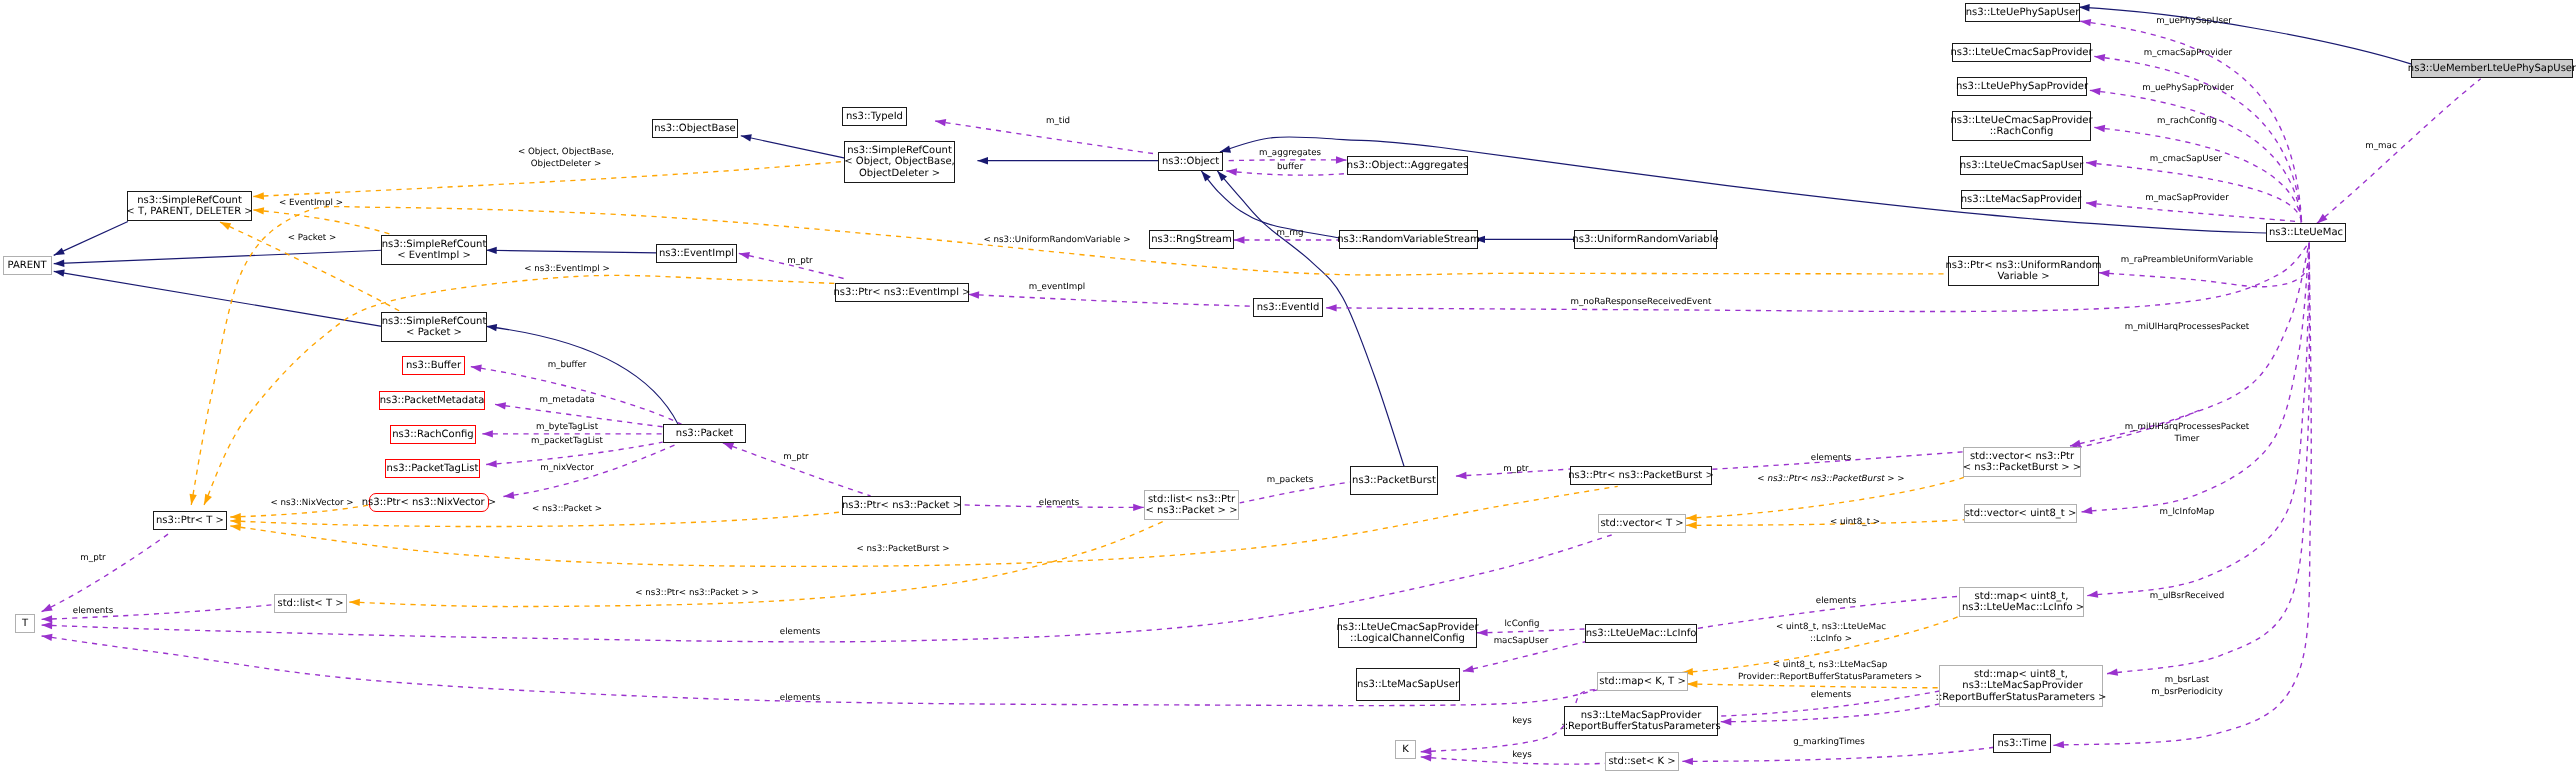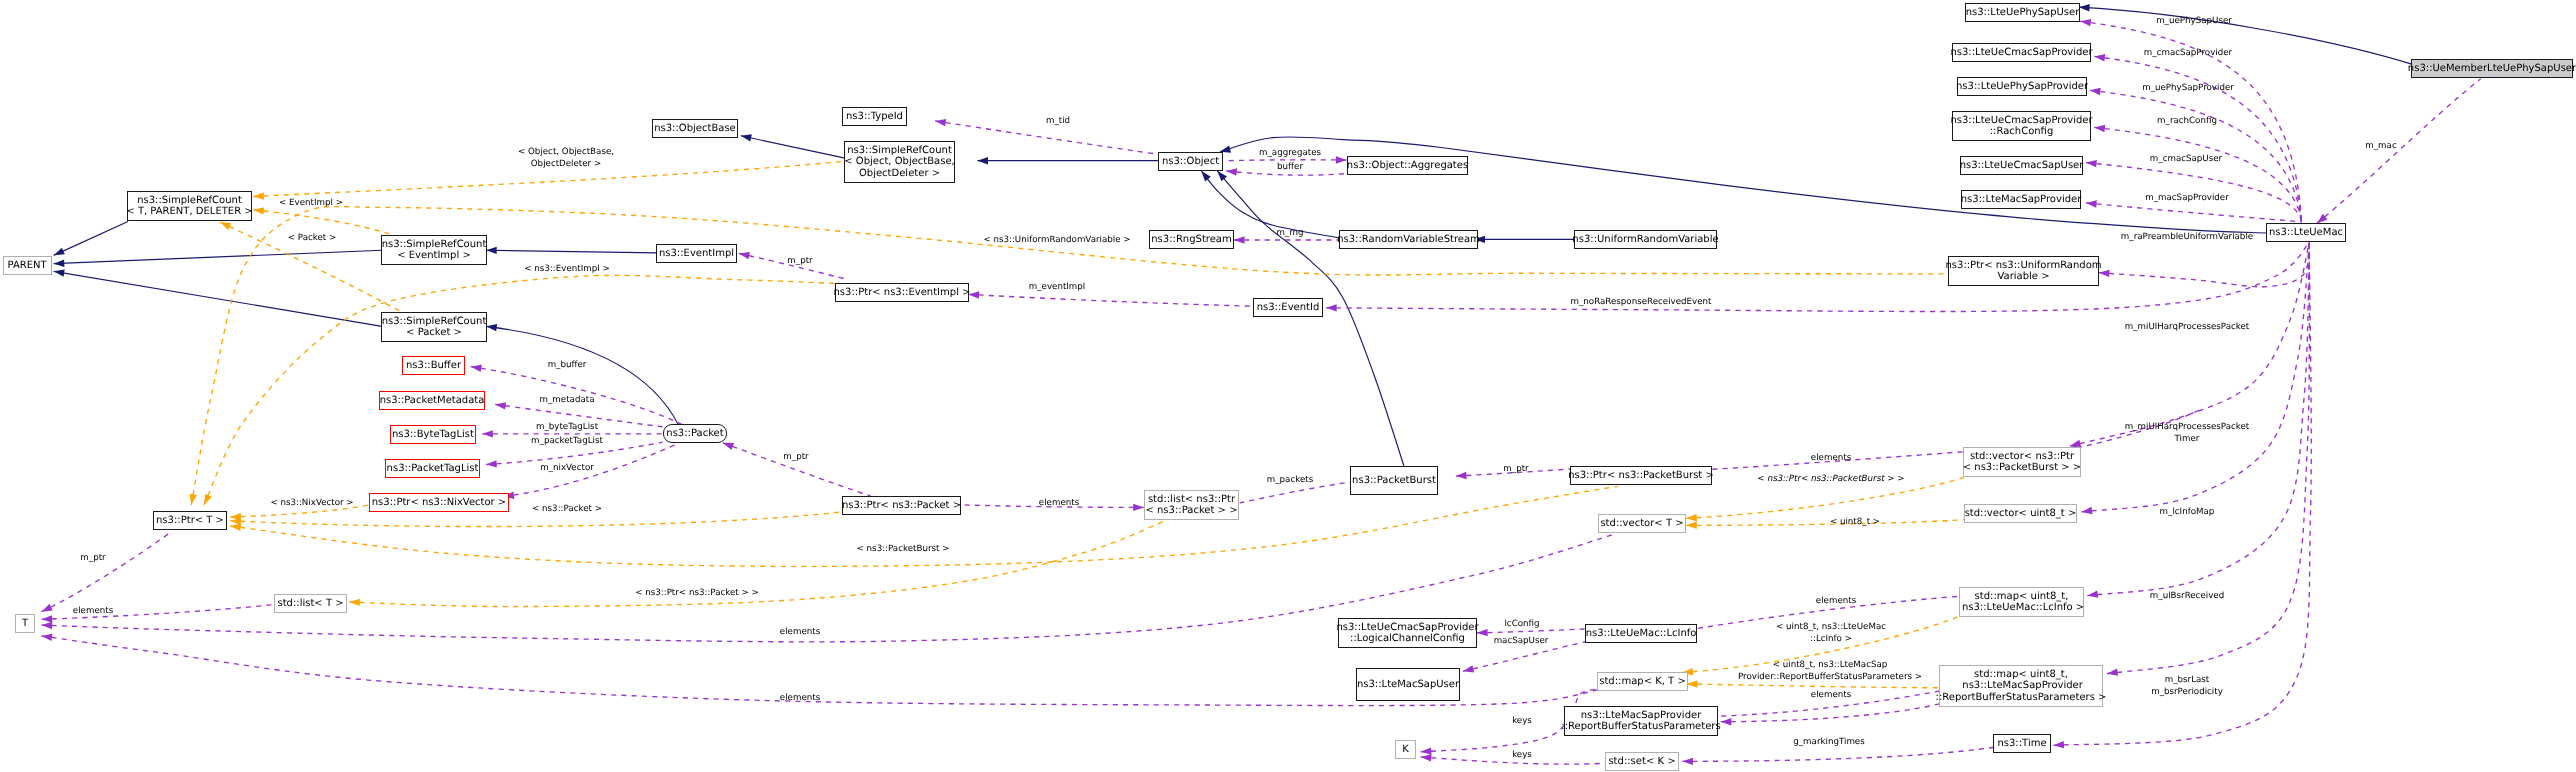--- a/index.html
+++ b/index.html
@@ -159,32 +159,32 @@
       <path d="M2630.0,1051.0 L2646.1,1044.1 L2646.8,1055.7 Z" fill="#ffa500" stroke="none"></path>
       <path d="M2637,1069 C2800,1072 2950,1075 3032,1075" fill="none" stroke="#ffa500" stroke-width="2.1" stroke-dasharray="8,8"></path>
       <path d="M2637.0,1069.0 L2653.6,1063.5 L2653.4,1075.1 Z" fill="#ffa500" stroke="none"></path>
     </svg>
 <div class="node cls" style="left: 127px; top: 191px; width: 125px; height: 30px;"><span>ns3::SimpleRefCount</span><span>&lt; T, PARENT, DELETER &gt;</span></div>
     <div class="node grey" style="left: 2.6px; top: 256px; width: 49px; height: 18.6px;"><span>PARENT</span></div>
     <div class="node cls" style="left: 381px; top: 235px; width: 106px; height: 30px;"><span>ns3::SimpleRefCount</span><span>&lt; EventImpl &gt;</span></div>
     <div class="node cls" style="left: 381px; top: 312px; width: 106px; height: 30px;"><span>ns3::SimpleRefCount</span><span>&lt; Packet &gt;</span></div>
     <div class="node red" style="left: 402px; top: 356px; width: 63px; height: 18.6px;"><span>ns3::Buffer</span></div>
     <div class="node red" style="left: 379px; top: 391px; width: 106px; height: 18.6px;"><span>ns3::PacketMetadata</span></div>
-    <div class="node red" style="left: 390px; top: 425px; width: 86px; height: 18.6px;"><span>ns3::ByteTagList</span></div>
+    <div class="node red" style="left: 390px; top: 425px; width: 86px; height: 18.6px;"><span>ns3::RachConfig</span></div>
     <div class="node red" style="left: 385px; top: 459px; width: 95px; height: 18.6px;"><span>ns3::PacketTagList</span></div>
-    <div class="node red" style="left: 369px; top: 493px; width: 140px; height: 18.6px;"><span>ns3::Ptr&lt; ns3::NixVector &gt;</span></div>
+    <div class="node red" style="left: 369px; top: 493px; width: 120px; height: 18.6px; border-radius: 7px;"><span>ns3::Ptr&lt; ns3::NixVector &gt;</span></div>
     <div class="node cls" style="left: 153px; top: 511px; width: 74px; height: 18.6px;"><span>ns3::Ptr&lt; T &gt;</span></div>
     <div class="node grey" style="left: 274px; top: 594px; width: 73px; height: 18.6px;"><span>std::list&lt; T &gt;</span></div>
     <div class="node grey" style="left: 14.7px; top: 614px; width: 20.5px; height: 18.6px;"><span>T</span></div>
     <div class="node cls" style="left: 652px; top: 119px; width: 86px; height: 18.6px;"><span>ns3::ObjectBase</span></div>
     <div class="node cls" style="left: 842px; top: 107px; width: 65px; height: 18.6px;"><span>ns3::TypeId</span></div>
     <div class="node cls" style="left: 844px; top: 141px; width: 111px; height: 42px;"><span>ns3::SimpleRefCount</span><span>&lt; Object, ObjectBase,</span><span>ObjectDeleter &gt;</span></div>
     <div class="node cls" style="left: 656px; top: 244px; width: 81px; height: 18.6px;"><span>ns3::EventImpl</span></div>
     <div class="node cls" style="left: 835px; top: 283px; width: 134px; height: 18.6px;"><span>ns3::Ptr&lt; ns3::EventImpl &gt;</span></div>
-    <div class="node cls" style="left: 663px; top: 424px; width: 64px; height: 18.6px; border-radius: 9px;"><span>ns3::Packet</span></div>
+    <div class="node cls" style="left: 663px; top: 424px; width: 83px; height: 18.6px;"><span>ns3::Packet</span></div>
     <div class="node cls" style="left: 842px; top: 496px; width: 119px; height: 18.6px;"><span>ns3::Ptr&lt; ns3::Packet &gt;</span></div>
     <div class="node cls" style="left: 1158px; top: 152px; width: 65px; height: 18.6px;"><span>ns3::Object</span></div>
     <div class="node cls" style="left: 1347px; top: 156px; width: 121px; height: 18.6px;"><span>ns3::Object::Aggregates</span></div>
     <div class="node cls" style="left: 1149px; top: 230px; width: 85px; height: 18.6px;"><span>ns3::RngStream</span></div>
     <div class="node cls" style="left: 1339px; top: 230px; width: 139px; height: 18.6px;"><span>ns3::RandomVariableStream</span></div>
     <div class="node cls" style="left: 1574px; top: 230px; width: 143px; height: 18.6px;"><span>ns3::UniformRandomVariable</span></div>
     <div class="node cls" style="left: 1253px; top: 298px; width: 70px; height: 18.6px;"><span>ns3::EventId</span></div>
     <div class="node grey" style="left: 1144px; top: 490px; width: 95px; height: 30px;"><span>std::list&lt; ns3::Ptr</span><span>&lt; ns3::Packet &gt; &gt;</span></div>
     <div class="node cls" style="left: 1350px; top: 466px; width: 88px; height: 29px;"><span>ns3::PacketBurst</span></div>
     <div class="node cls" style="left: 1570px; top: 466px; width: 142px; height: 18.6px;"><span>ns3::Ptr&lt; ns3::PacketBurst &gt;</span></div>
@@ -210,21 +210,21 @@
     <div class="node cls" style="left: 1993px; top: 734px; width: 58px; height: 18.6px;"><span>ns3::Time</span></div>
     <div class="node cls" style="left: 2266px; top: 223px; width: 80px; height: 18.6px;"><span>ns3::LteUeMac</span></div>
     <div class="node hl" style="left: 2411px; top: 59px; width: 162px; height: 18.6px;"><span>ns3::UeMemberLteUePhySapUser</span></div>
     <div class="elabel" style="left: 2188px; top: 16px;"><span style="display: block; margin-left: 12px;">m_uePhySapUser</span></div>
     <div class="elabel" style="left: 2188px; top: 48px;"><span style="display: block;">m_cmacSapProvider</span></div>
     <div class="elabel" style="left: 2188px; top: 83px;"><span style="display: block;">m_uePhySapProvider</span></div>
     <div class="elabel" style="left: 2187px; top: 116px;"><span style="display: block;">m_rachConfig</span></div>
     <div class="elabel" style="left: 2186px; top: 154px;"><span style="display: block;">m_cmacSapUser</span></div>
     <div class="elabel" style="left: 2187px; top: 193px;"><span style="display: block;">m_macSapProvider</span></div>
     <div class="elabel" style="left: 2381px; top: 141px;"><span style="display: block;">m_mac</span></div>
-    <div class="elabel" style="left: 2187px; top: 232px; text-align: right;"><span style="display: block;">m_raPreambleUniformVariable</span></div>
+    <div class="elabel" style="left: 2187px; top: 255px; text-align: right;"><span style="display: block;">m_raPreambleUniformVariable</span></div>
     <div class="elabel" style="left: 1641px; top: 297px;"><span style="display: block;">m_noRaResponseReceivedEvent</span></div>
     <div class="elabel" style="left: 2187px; top: 322px;"><span style="display: block;">m_miUlHarqProcessesPacket</span></div>
     <div class="elabel" style="left: 2187px; top: 422px;"><span style="display: block;">m_miUlHarqProcessesPacket</span><span style="display: block;">Timer</span></div>
     <div class="elabel" style="left: 2187px; top: 507px;"><span style="display: block;">m_lcInfoMap</span></div>
     <div class="elabel" style="left: 2187px; top: 591px;"><span style="display: block;">m_ulBsrReceived</span></div>
     <div class="elabel" style="left: 2187px; top: 675px;"><span style="display: block;">m_bsrLast</span><span style="display: block;">m_bsrPeriodicity</span></div>
     <div class="elabel" style="left: 93px; top: 553px;"><span style="display: block;">m_ptr</span></div>
     <div class="elabel" style="left: 93px; top: 606px;"><span style="display: block;">elements</span></div>
     <div class="elabel" style="left: 800px; top: 627px;"><span style="display: block;">elements</span></div>
     <div class="elabel" style="left: 800px; top: 693px;"><span style="display: block;">elements</span></div>

